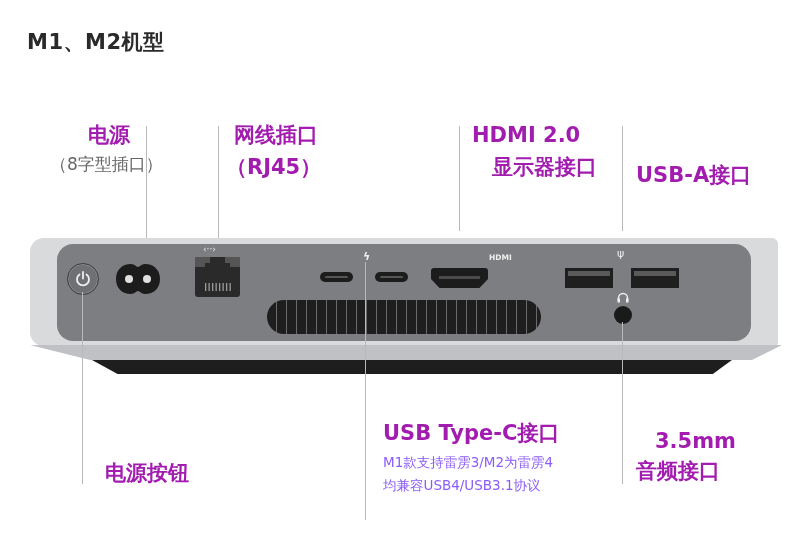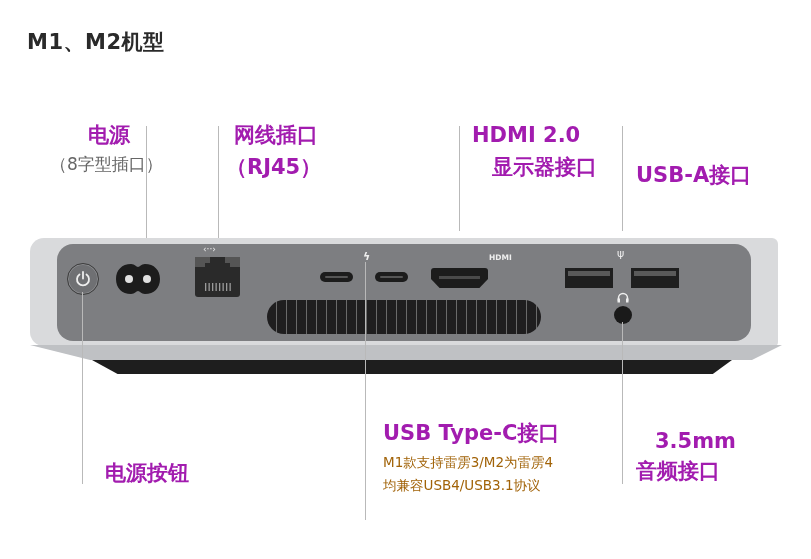--- a/index.html
+++ b/index.html
@@ -1,21 +1,21 @@
 <!DOCTYPE html>
 <html><head>
 <meta charset="utf-8">
 <style>
   html,body{margin:0;padding:0;background:#fff;}
   body{width:811px;height:559px;position:relative;overflow:hidden;font-family:"DejaVu Sans","Liberation Sans",sans-serif;color:#333;}
   .abs{position:absolute;}
   .title{left:27px;top:28px;font-size:21px;font-weight:bold;color:#2a2a2a;letter-spacing:0.5px;}
   .lbl{font-weight:bold;color:#a21caf;font-size:21px;line-height:30px;}
   .sub{font-size:17px;color:#666;}
-  .desc{font-size:13.5px;color:#a16207;line-height:23px;}
+  .desc{font-size:13.5px;color:#8b5cf6;line-height:23px;}
   .line{position:absolute;width:1px;background:#b9b9b9;}
   
   .dev-outer{left:30px;top:238px;width:748px;height:108px;background:#d9dadc;border-radius:14px 6px 4px 14px;}
   .dev-ledge{left:30px;top:345px;width:752px;height:15px;background:#bfc1c4;clip-path:polygon(0 0,100% 0,96% 100%,8% 100%);}
   .dev-foot{left:92px;top:360px;width:640px;height:14px;background:#1e1e1e;clip-path:polygon(0 0,100% 0,97% 100%,4% 100%);}
   .panel{left:57px;top:244px;width:694px;height:97px;background:#7d7e81;border-radius:16px;}
   .btn{left:67px;top:263px;width:30px;height:30px;border-radius:50%;background:#6f7073;border:1px solid #3d3d3d;box-shadow:0 0 0 1px #8b8c8f inset;}
   .btn svg{position:absolute;left:6px;top:6px;}
   .pwr{left:116px;top:264px;width:44px;height:30px;}
   .rj{left:195px;top:257px;width:45px;height:40px;background:#2a2a2a;border-radius:3px;}

